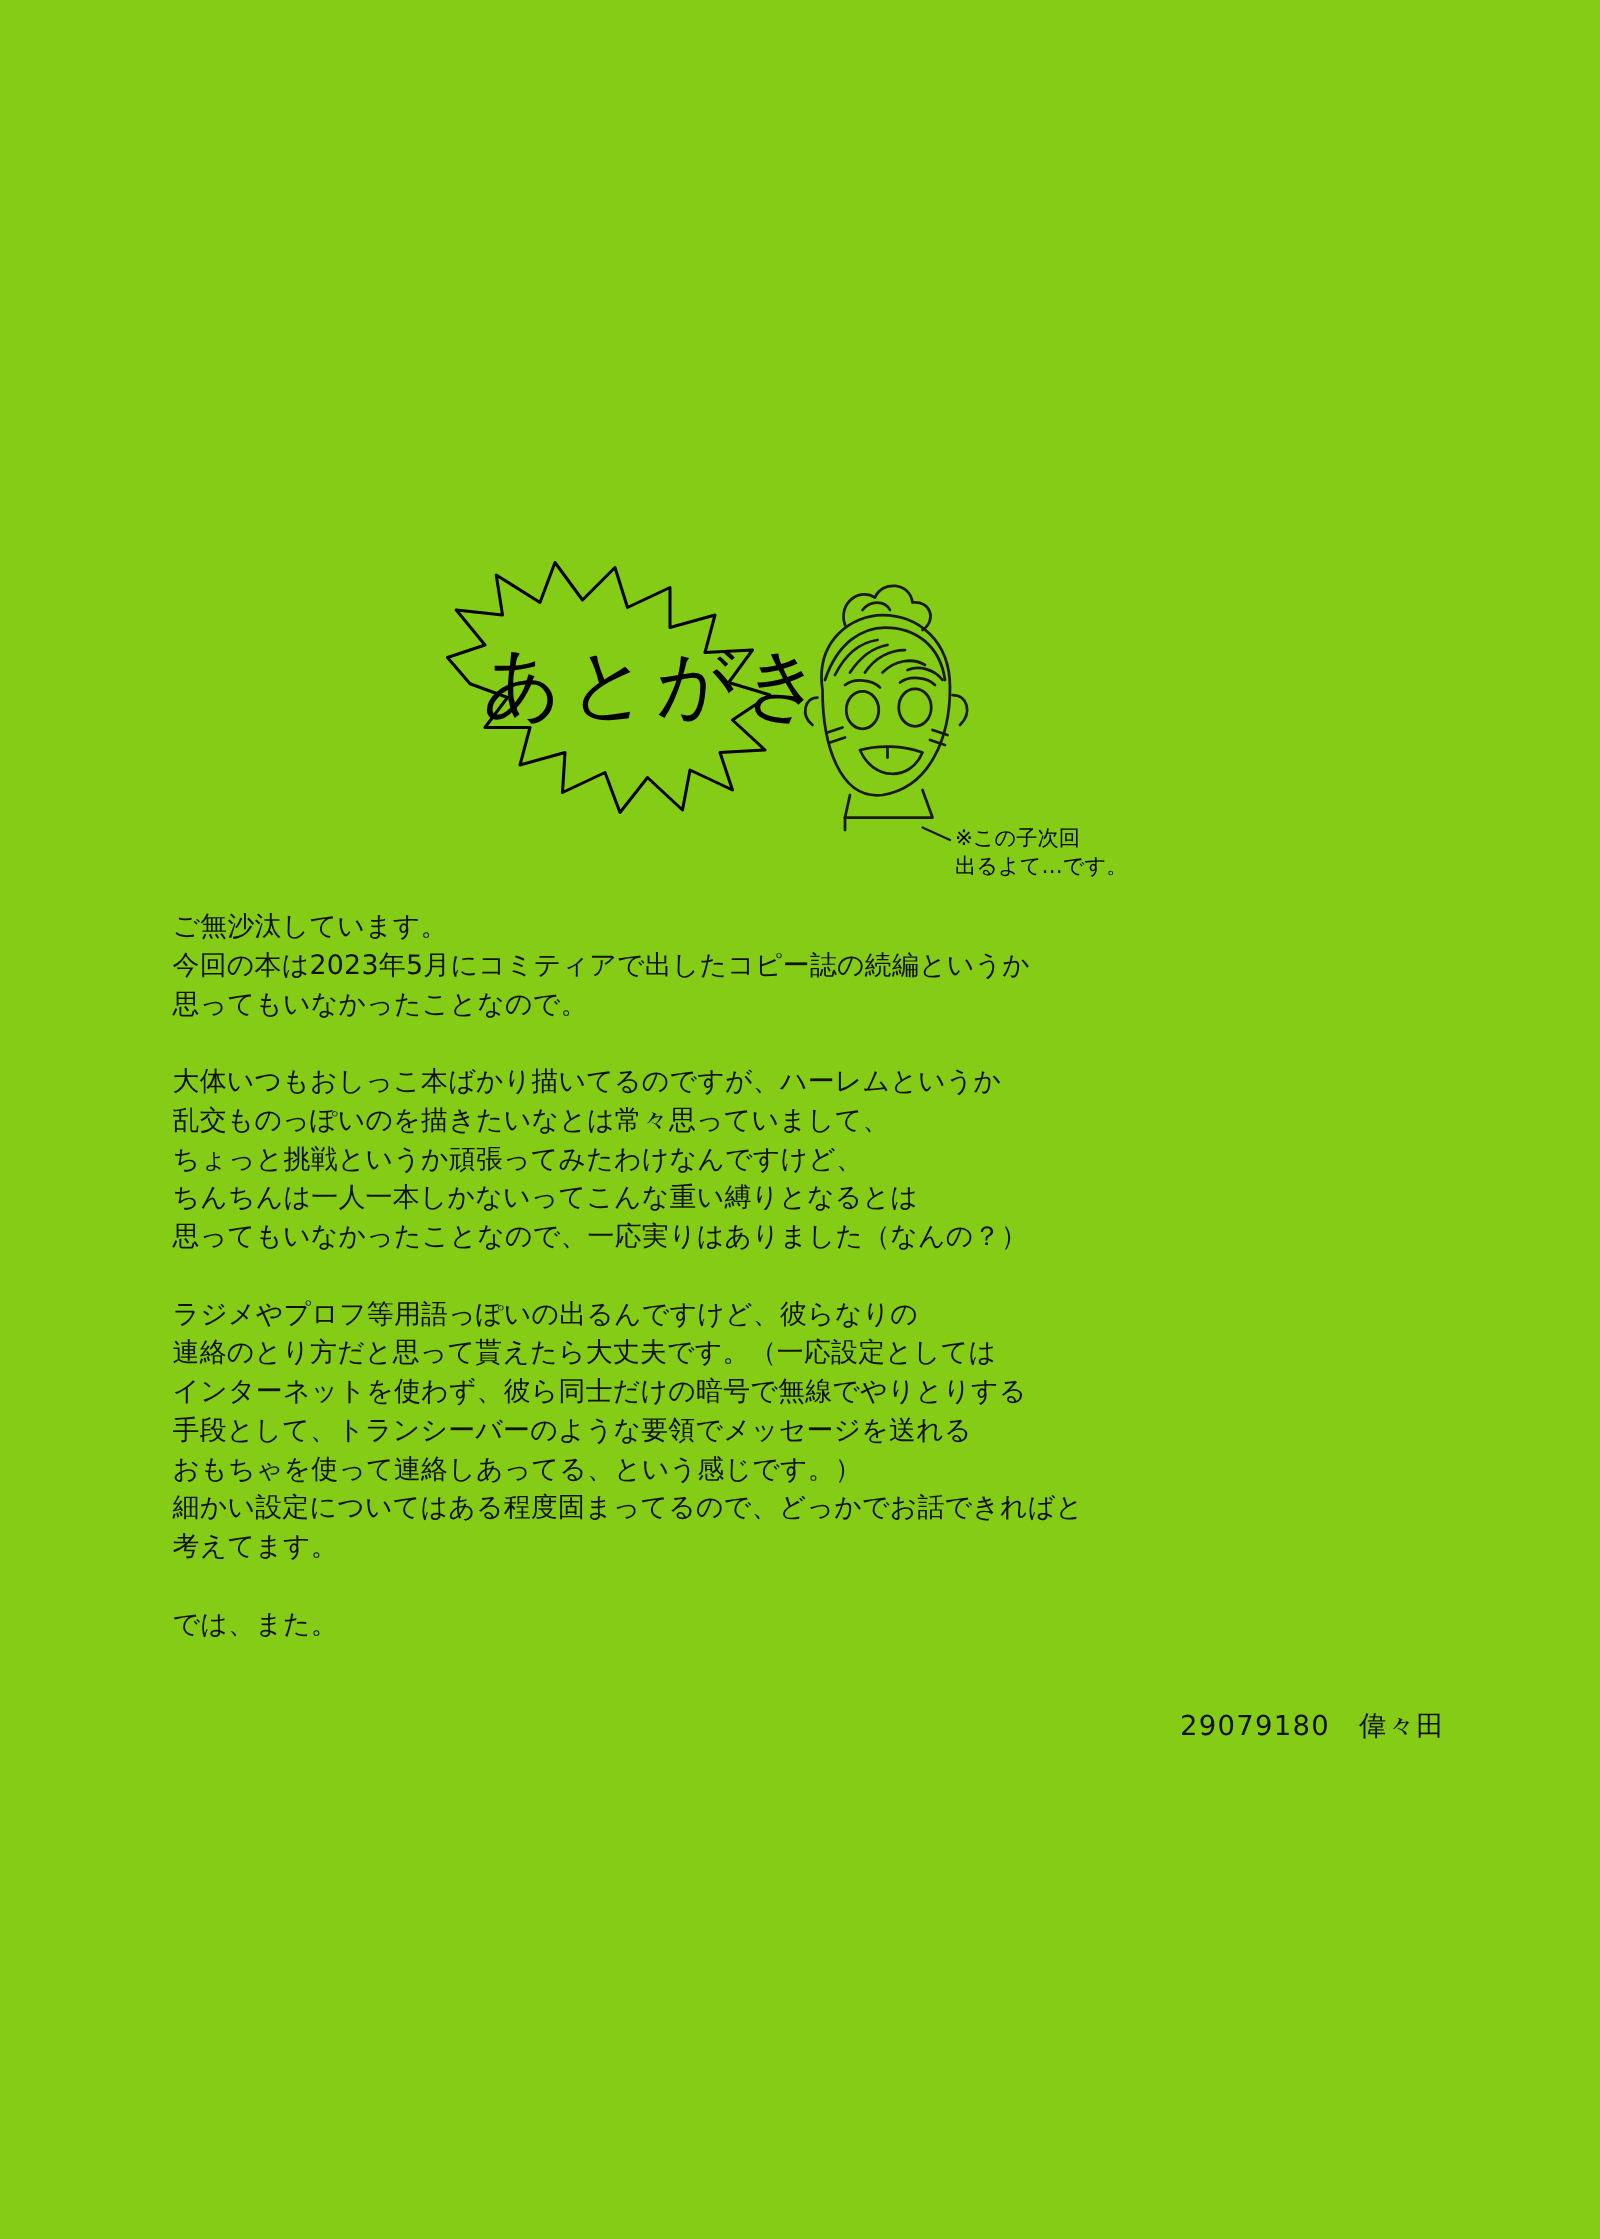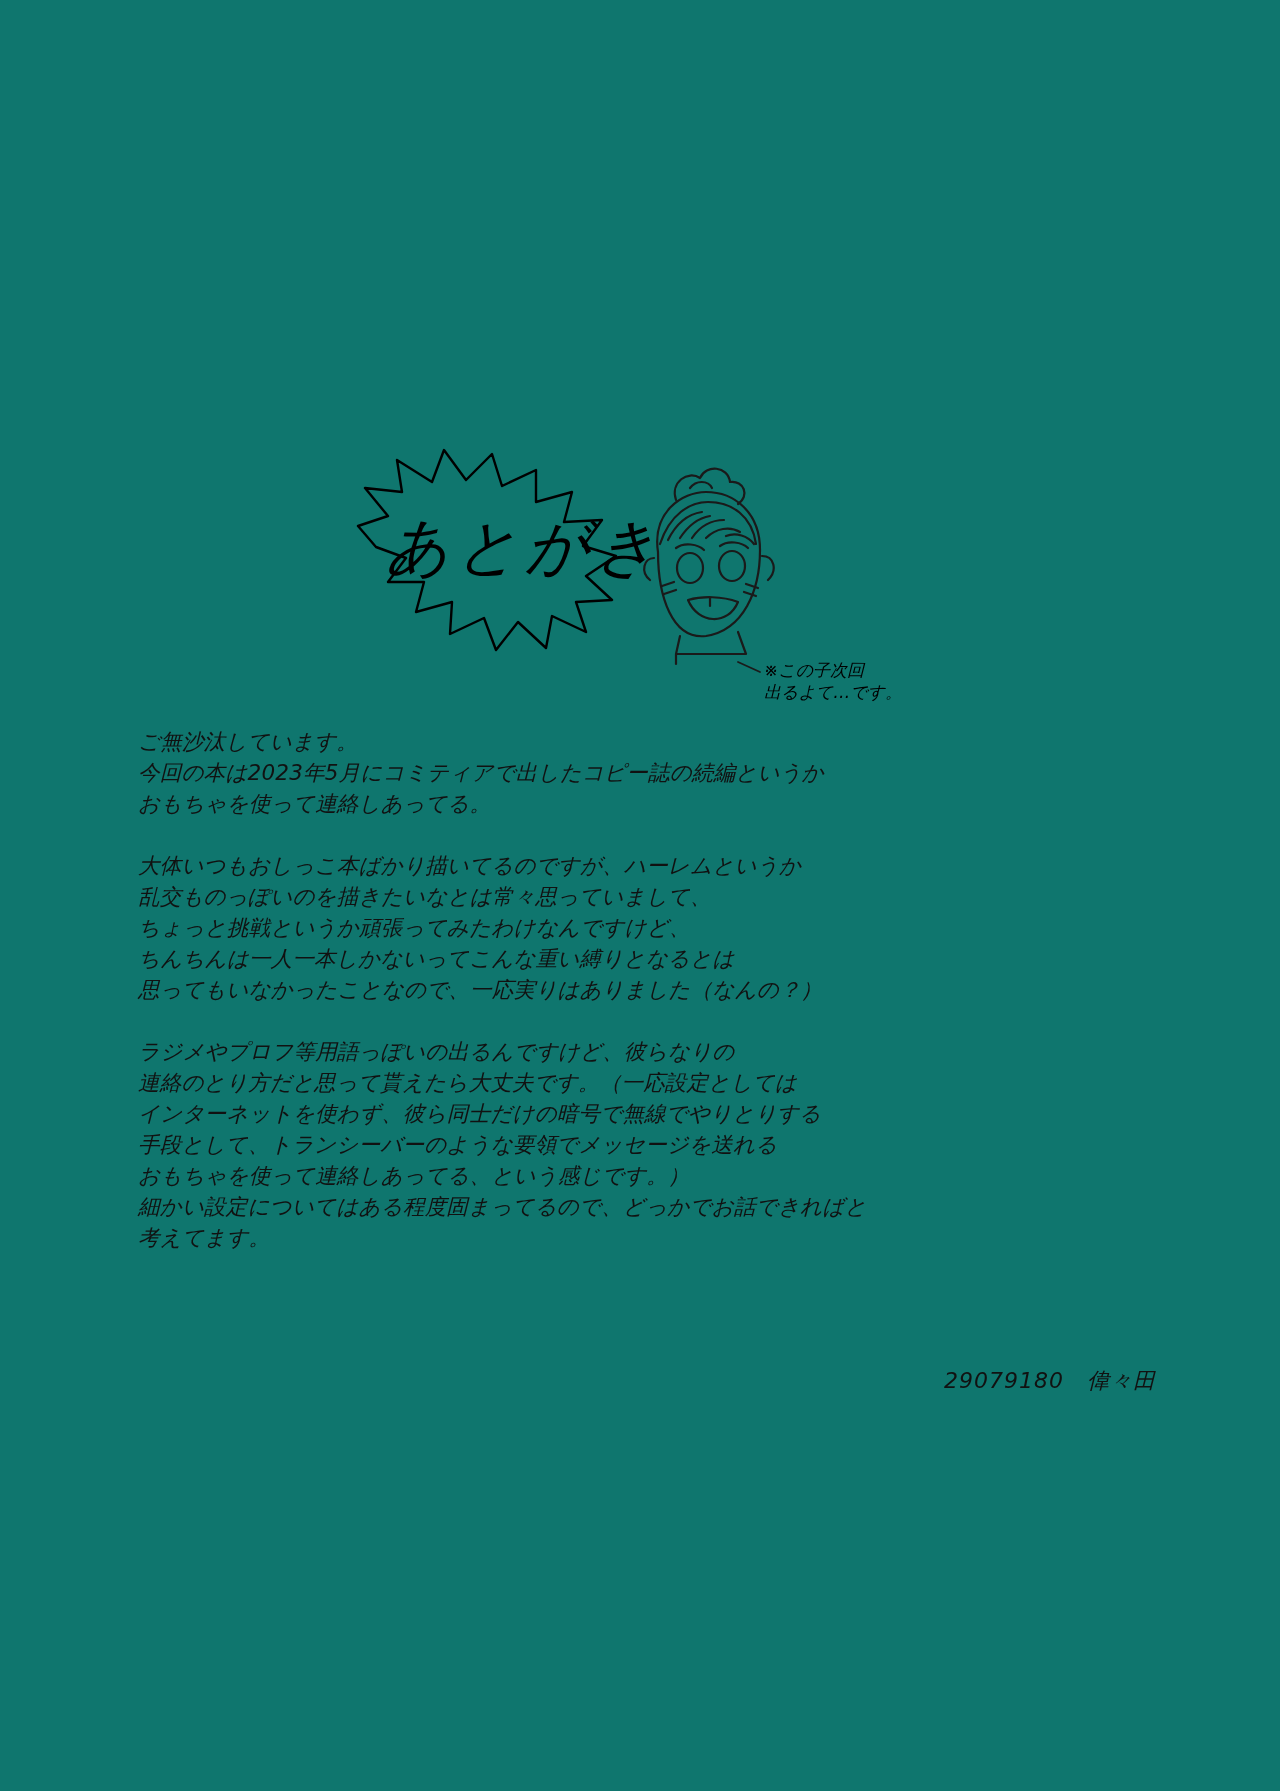--- a/index.html
+++ b/index.html
@@ -12,22 +12,21 @@
     height: 1791px;
     position: relative;
     font-family: "Liberation Sans", sans-serif;
     color: #1a1a1a;
     overflow: hidden;
   }
 
   .page {
     position: absolute;
     inset: 0;
-    background: #0f766e;
-    font-style: italic;
+    background: #84cc16;
   }
 
   
   .header-art {
     position: absolute;
     left: 340px;
     top: 440px;
     width: 600px;
     height: 290px;
   }
@@ -137,30 +136,31 @@
       <text class="note-text">
         <tspan x="424" y="236">※この子次回</tspan>
         <tspan x="424" y="258">出るよて…です。</tspan>
       </text>
     </svg>
   </div>
 
   <div class="afterword">
     <p class="para">ご無沙汰しています。
 今回の本は2023年5月にコミティアで出したコピー誌の続編というか
-おもちゃを使って連絡しあってる。</p>
+思ってもいなかったことなので。</p>
     <p class="para">大体いつもおしっこ本ばかり描いてるのですが、ハーレムというか
 乱交ものっぽいのを描きたいなとは常々思っていまして、
 ちょっと挑戦というか頑張ってみたわけなんですけど、
 ちんちんは一人一本しかないってこんな重い縛りとなるとは
 思ってもいなかったことなので、一応実りはありました（なんの？）</p>
     <p class="para">ラジメやプロフ等用語っぽいの出るんですけど、彼らなりの
 連絡のとり方だと思って貰えたら大丈夫です。（一応設定としては
 インターネットを使わず、彼ら同士だけの暗号で無線でやりとりする
 手段として、トランシーバーのような要領でメッセージを送れる
 おもちゃを使って連絡しあってる、という感じです。）
 細かい設定についてはある程度固まってるので、どっかでお話できればと
 考えてます。</p>
+    <p class="para">では、また。</p>
   </div>
 
   <div class="signature">29079180　偉々田</div>
 
 </div>
 
 </body></html>

